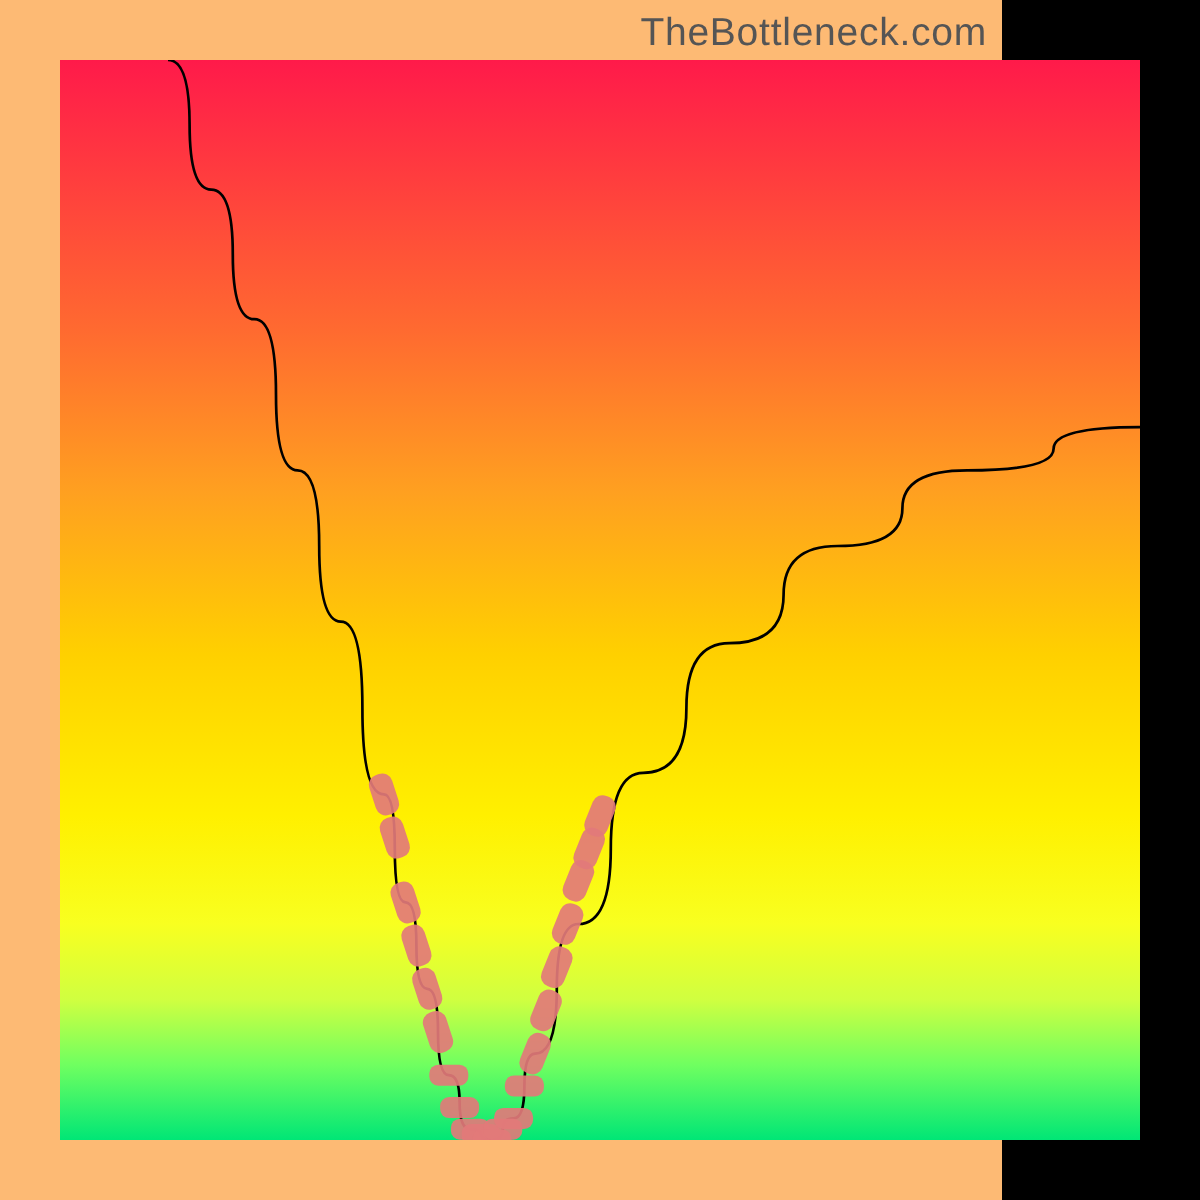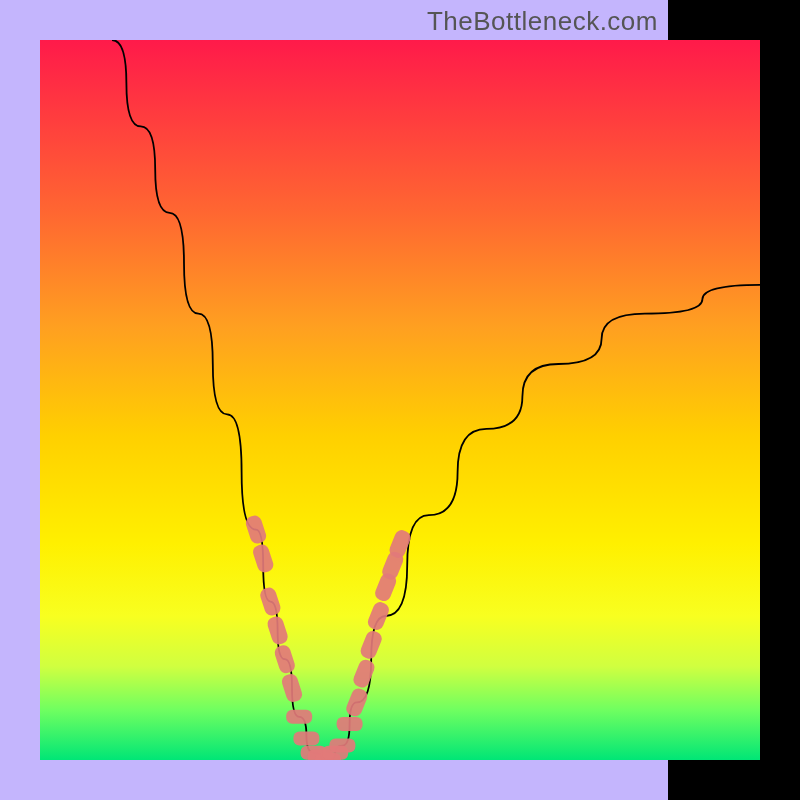--- a/index.html
+++ b/index.html
@@ -8,21 +8,21 @@
     width: 800px;
     height: 800px;
     overflow: hidden;
     background: #000;
     font-family: Arial, Helvetica, sans-serif;
   }
   .frame {
     position: relative;
     width: 668px;
     height: 800px;
-    background: #c4b5fd;
+    background: #fdba74;
   }
   .watermark {
     position: absolute;
     top: 6px;
     right: 10px;
     color: #555;
     font-size: 26px;
     font-weight: 500;
     letter-spacing: 0.5px;
     z-index: 10;

